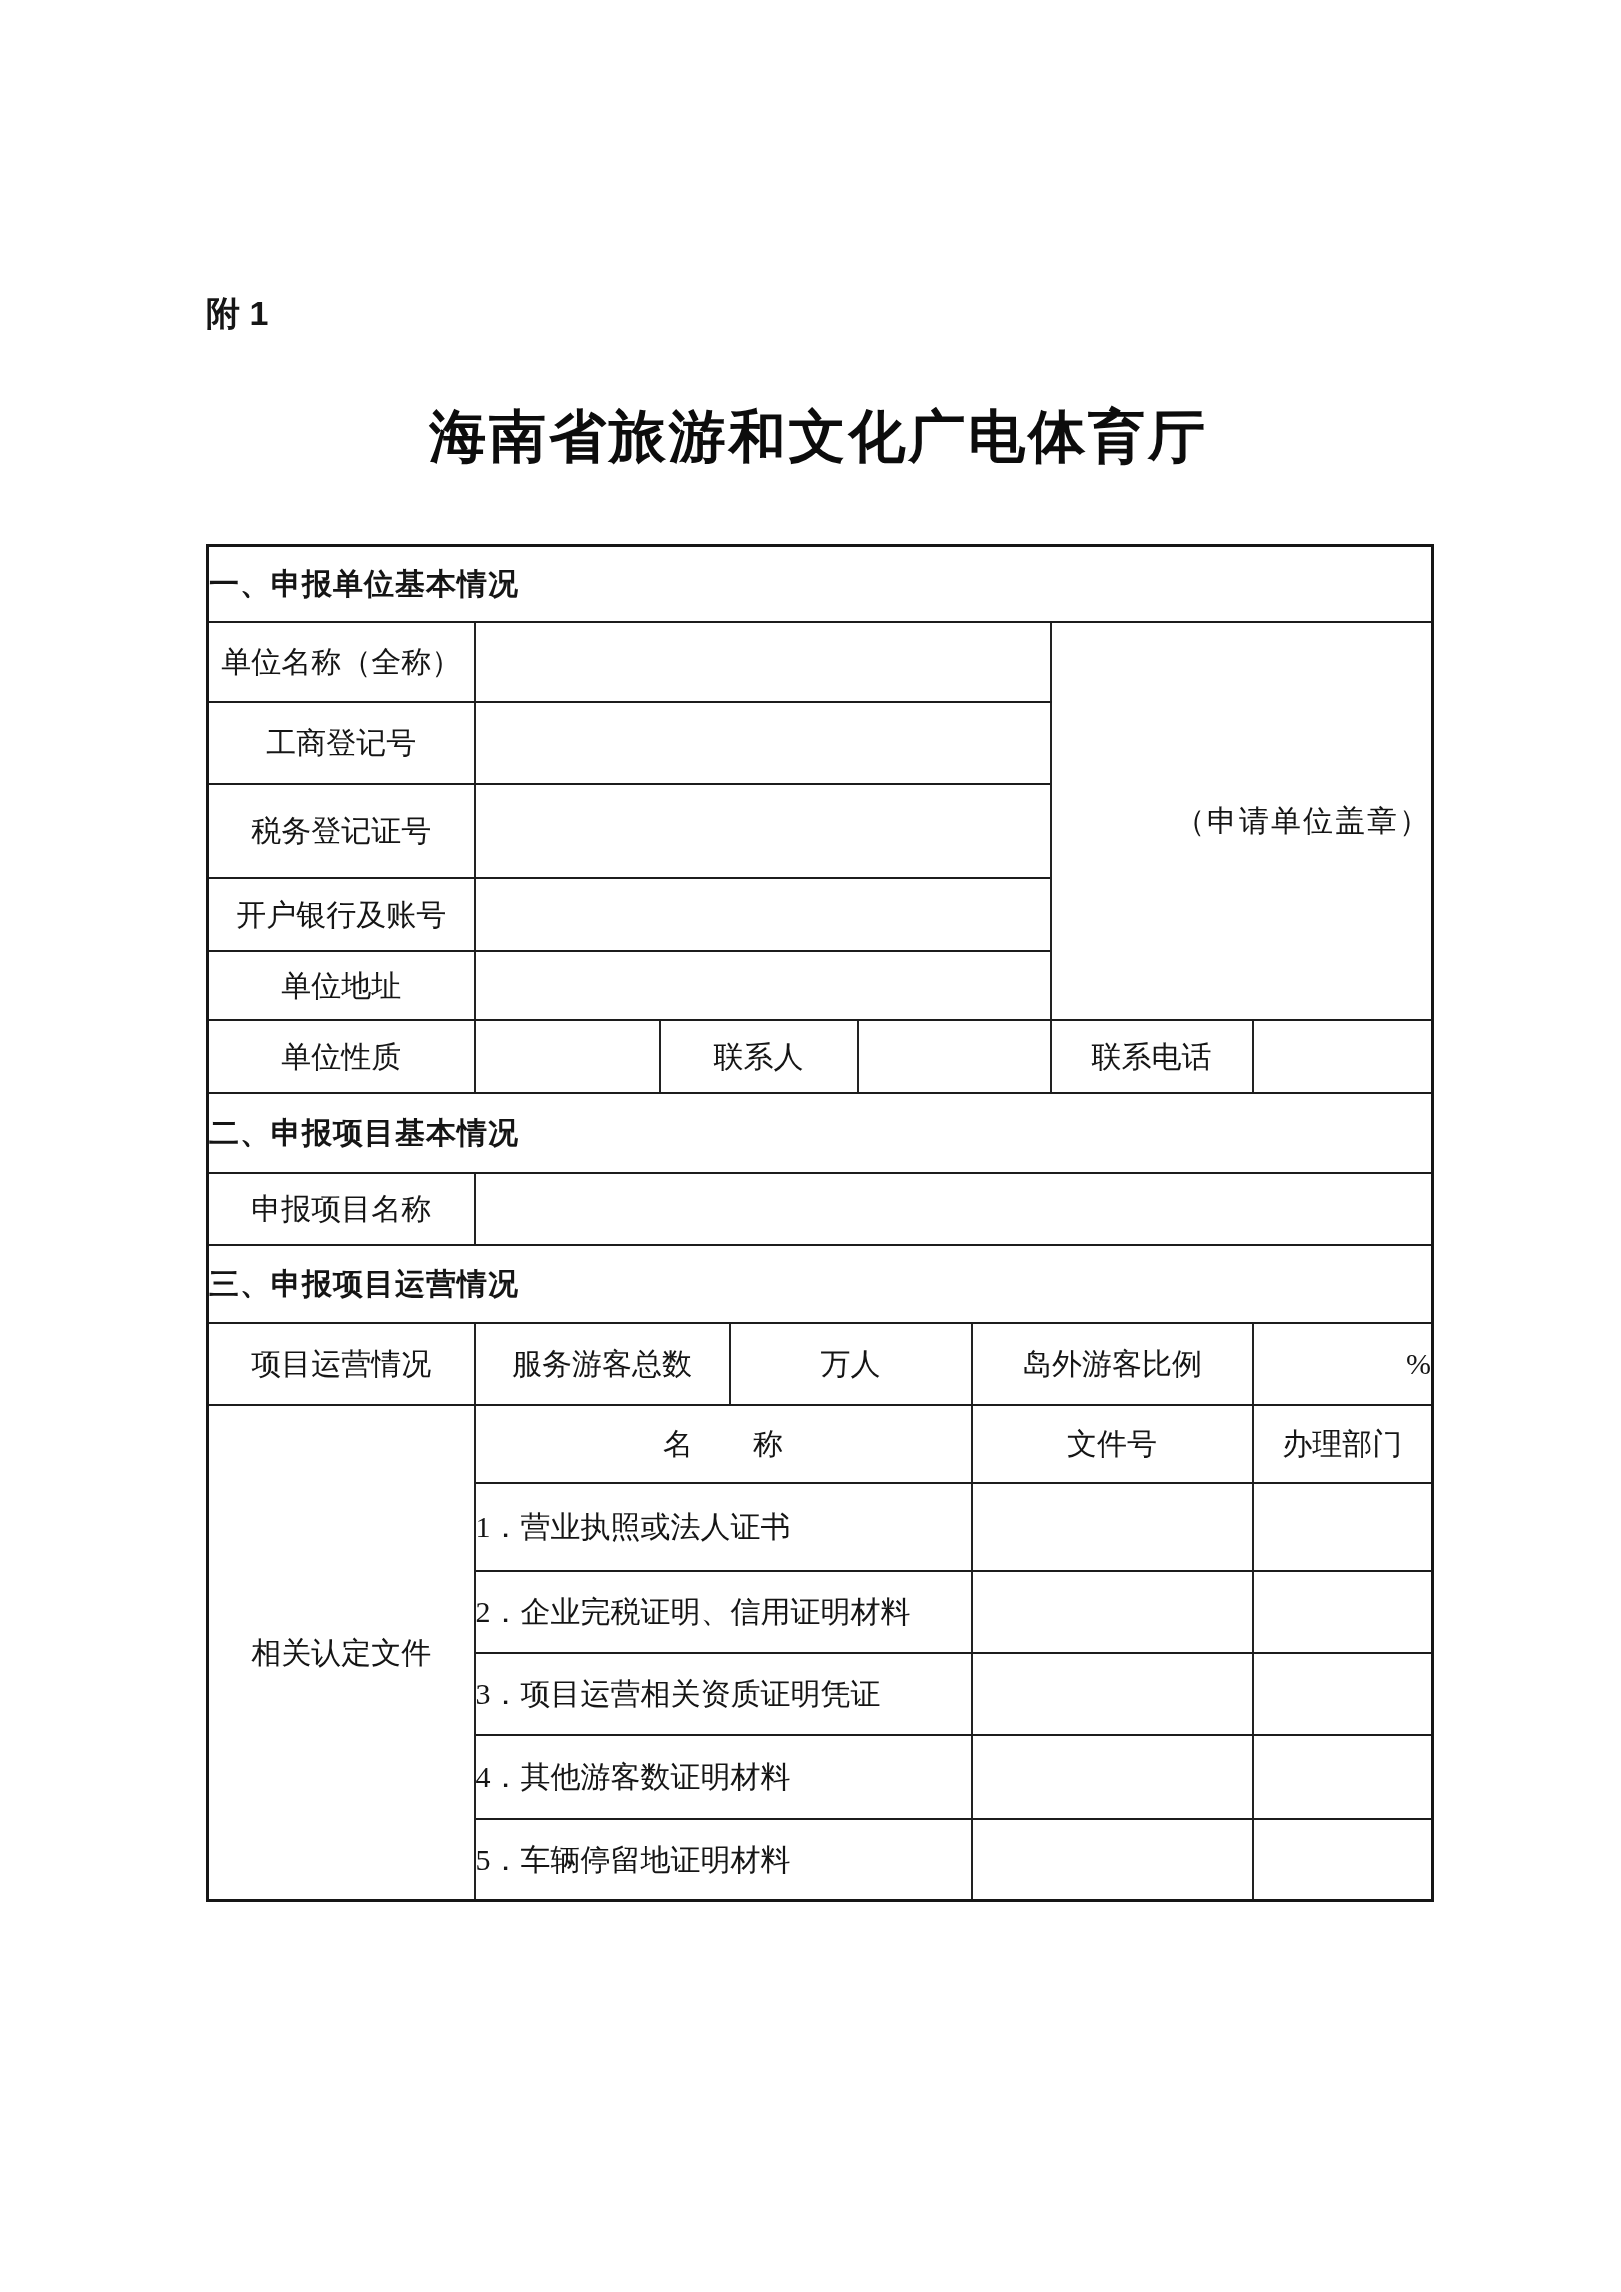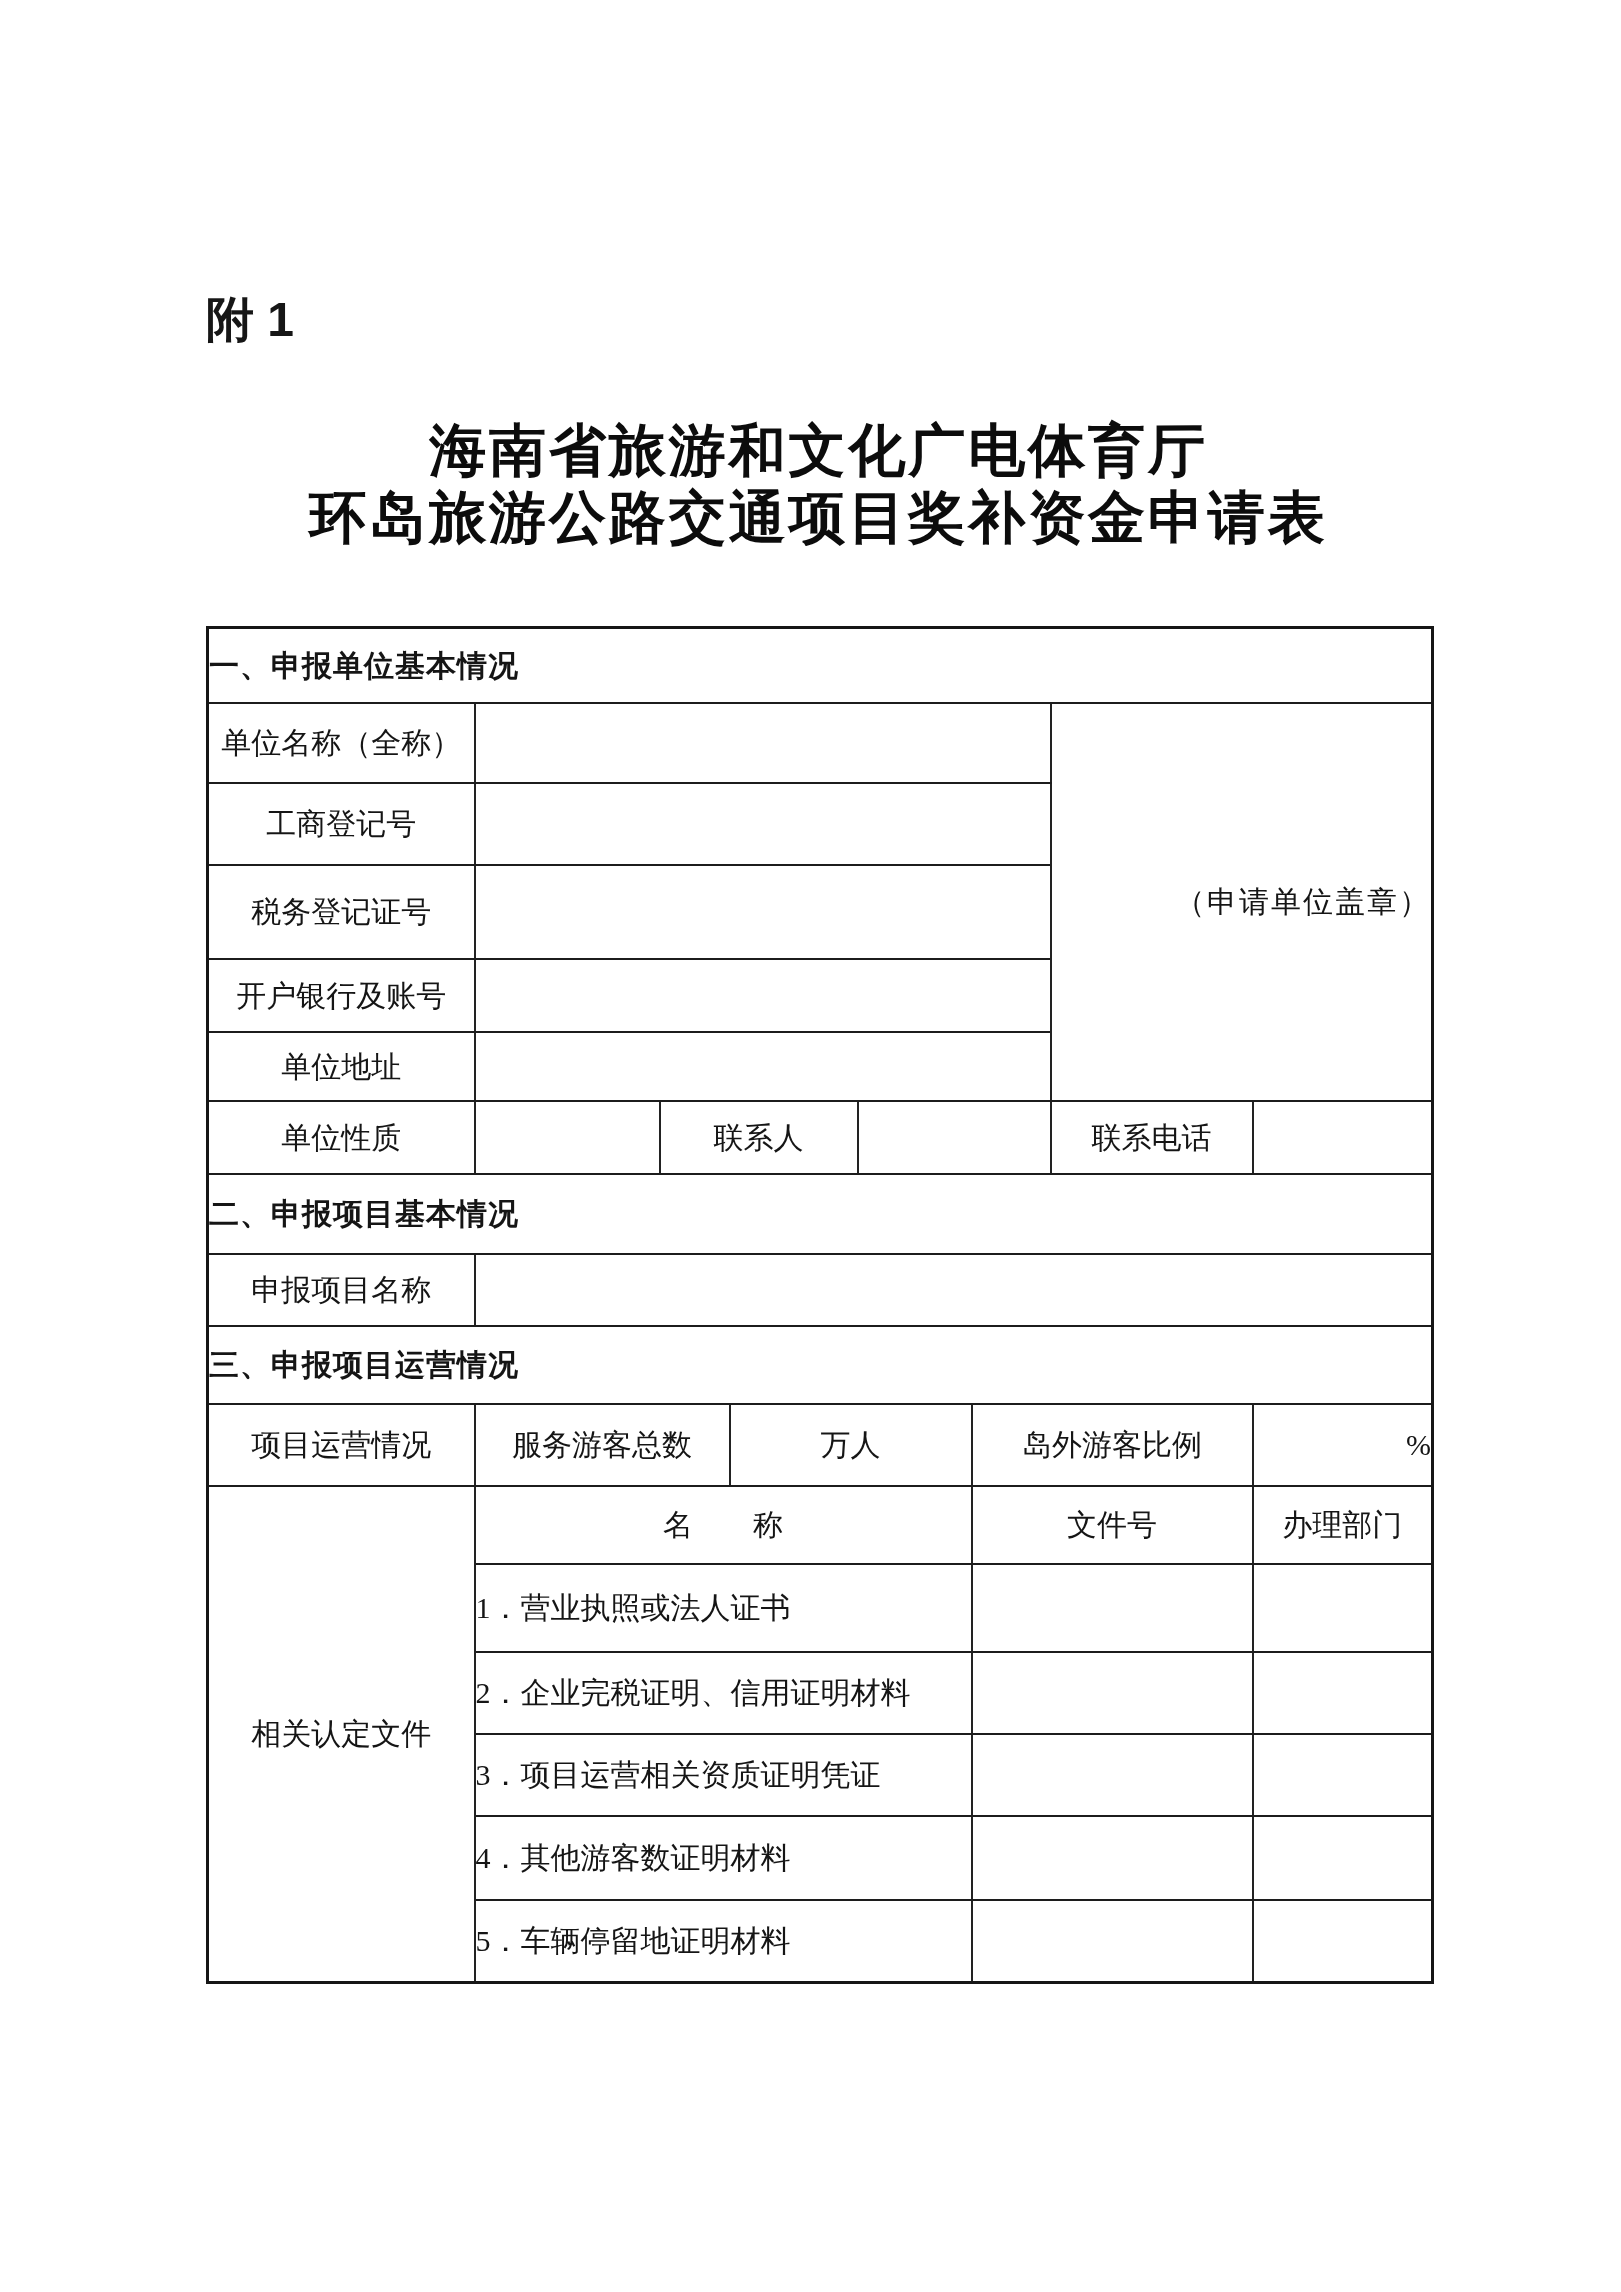--- a/index.html
+++ b/index.html
@@ -7,21 +7,21 @@
     width: 1621px; height: 2293px;
     font-family: "Liberation Serif", "DejaVu Serif", serif;
     color: #111;
   }
   .content { margin-left: 206px; width: 1225px; }
 
   .attachment {
     padding-top: 296px;
     font-family: "Liberation Sans", "DejaVu Sans", sans-serif;
     font-weight: bold;
-    font-size: 48px;
+    font-size: 34px;
     line-height: 1;
     color: #161616;
   }
 
   .title {
     margin: 73px 0 0 0;
     text-align: center;
     font-family: "Liberation Serif", "DejaVu Serif", serif;
     font-weight: bold;
     font-size: 57px;
@@ -72,21 +72,20 @@
 </style>
 </head>
 <body>
 
 <div class="content">
 
   <div class="attachment">附 1</div>
 
   <div class="title">
     <span>海南省旅游和文化广电体育厅</span><br>
-    <span>环岛旅游公路交通项目奖补资金申请表</span>
   </div>
 
   <table class="form-table">
     <colgroup>
       <col style="width:267px">
         <col style="width:185px">
         <col style="width:70px">
         <col style="width:128px">
       <col style="width:114px">
         <col style="width:79px">

